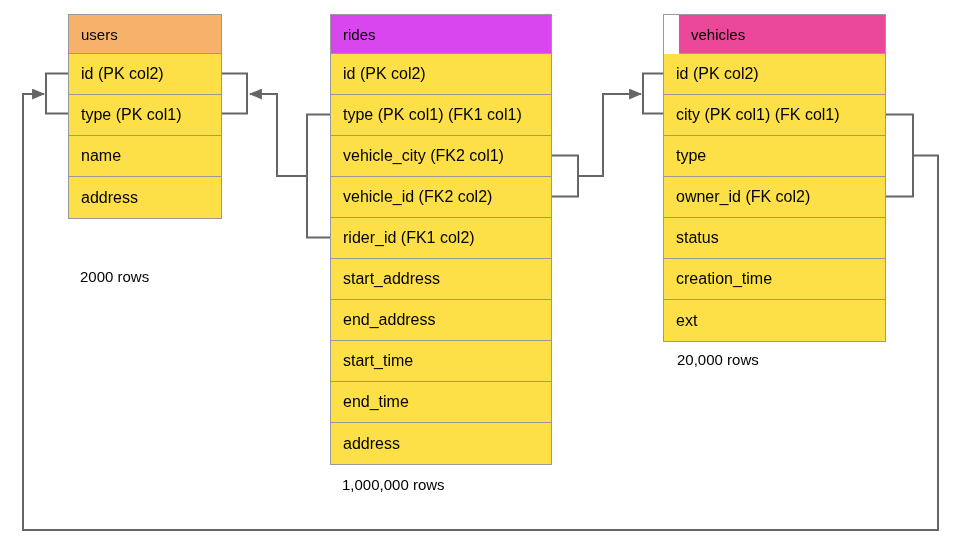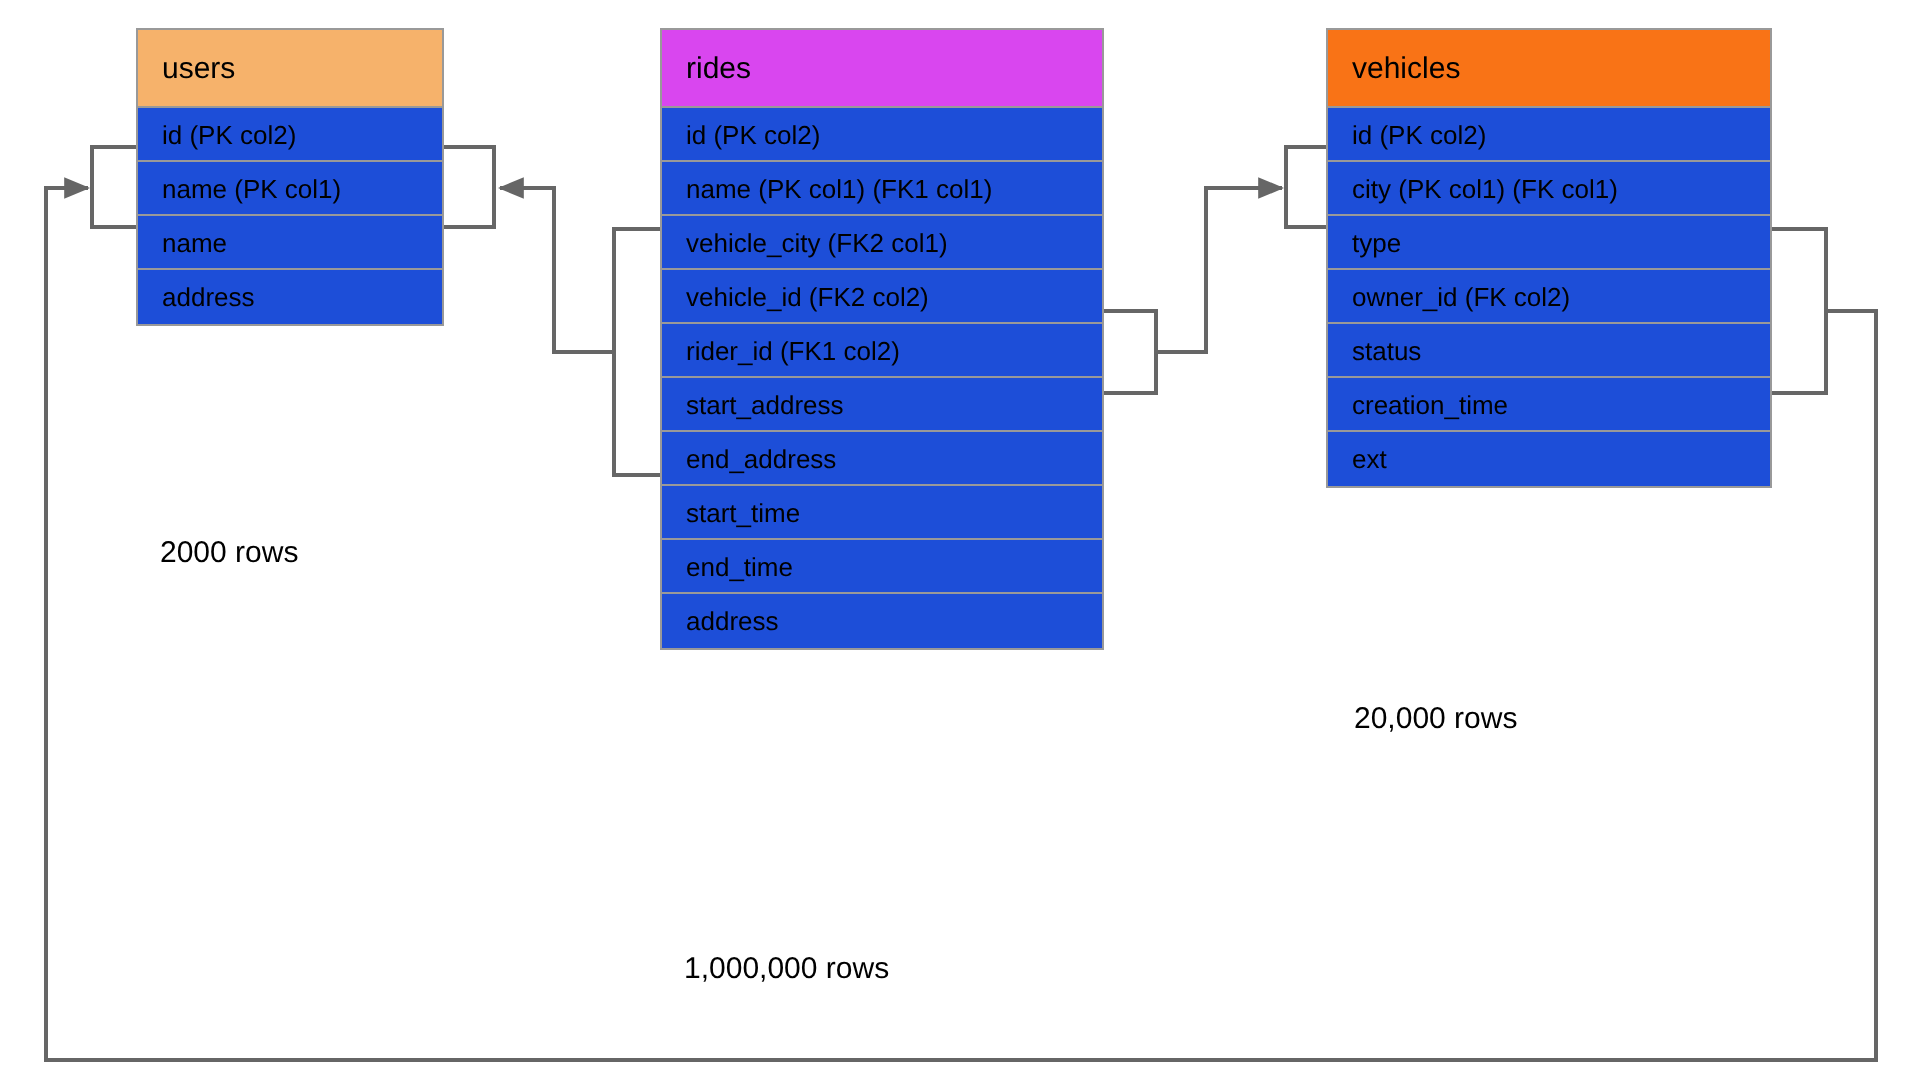--- a/index.html
+++ b/index.html
@@ -24,26 +24,26 @@
   }
   .db-table .thead{
     height:39px;
     display:flex;align-items:center;
     padding:0 12px;
     border-bottom:1px solid #999999;
     font-size:15px;
     box-sizing:border-box;
   }
   .db-table .trow{
-    height:27px;
+    height:41px;
     display:flex;align-items:center;
     padding:0 12px;
     border-bottom:1px solid #999999;
-    font-size:13px;
-    background:#1d4ed8;
+    font-size:16px;
+    background:#fde047;
     box-sizing:border-box;
     white-space:nowrap;
   }
   .db-table .trow:last-child{border-bottom:none;}
   #t-users{left:68px;top:14px;width:154px;text-align:center;}
   #t-rides{left:330px;top:14px;width:222px;}
   #t-vehicles{left:663px;top:14px;width:223px;}
   .rowcount{
     position:absolute;
     font-size:15px;
@@ -70,43 +70,43 @@
     <path d="M 663 73.5 H 643 V 113.5 H 663"></path>
     <path d="M 886 114.5 H 913 V 196.5 H 886"></path>
     <path d="M 307 176 H 277 V 94 H 250" marker-end="url(#arrow)"></path>
     <path d="M 578 176 H 603 V 94 H 641" marker-end="url(#arrow)"></path>
     <path d="M 913 155.5 H 938 V 530 H 23 V 94 H 44" marker-end="url(#arrow)"></path>
   </svg>
 
   <div class="db-table" id="t-users">
     <div class="thead" style="background-color: rgb(246, 178, 107);">users</div>
     <div class="trow">id (PK col2)</div>
-    <div class="trow">name (PK col1)</div>
+    <div class="trow">type (PK col1)</div>
     <div class="trow">name</div>
     <div class="trow">address</div>
   </div>
   <div class="rowcount" id="rc-users">2000 rows</div>
 
   <div class="db-table" id="t-rides">
     <div class="thead" style="background-color: #d946ef;">rides</div>
     <div class="trow">id (PK col2)</div>
-    <div class="trow">name (PK col1) (FK1 col1)</div>
+    <div class="trow">type (PK col1) (FK1 col1)</div>
     <div class="trow">vehicle_city (FK2 col1)</div>
     <div class="trow">vehicle_id (FK2 col2)</div>
     <div class="trow">rider_id (FK1 col2)</div>
     <div class="trow">start_address</div>
     <div class="trow">end_address</div>
     <div class="trow">start_time</div>
     <div class="trow">end_time</div>
     <div class="trow">address</div>
   </div>
   <div class="rowcount" id="rc-rides">1,000,000 rows</div>
 
   <div class="db-table" id="t-vehicles">
-    <div class="thead" style="background-color: #f97316;">vehicles</div>
+    <div class="thead" style="background-color: #ec4899; margin-left: 15px;">vehicles</div>
     <div class="trow">id (PK col2)</div>
     <div class="trow">city (PK col1) (FK col1)</div>
     <div class="trow">type</div>
     <div class="trow">owner_id (FK col2)</div>
     <div class="trow">status</div>
     <div class="trow">creation_time</div>
     <div class="trow">ext</div>
   </div>
   <div class="rowcount" id="rc-vehicles">20,000 rows</div>
 

